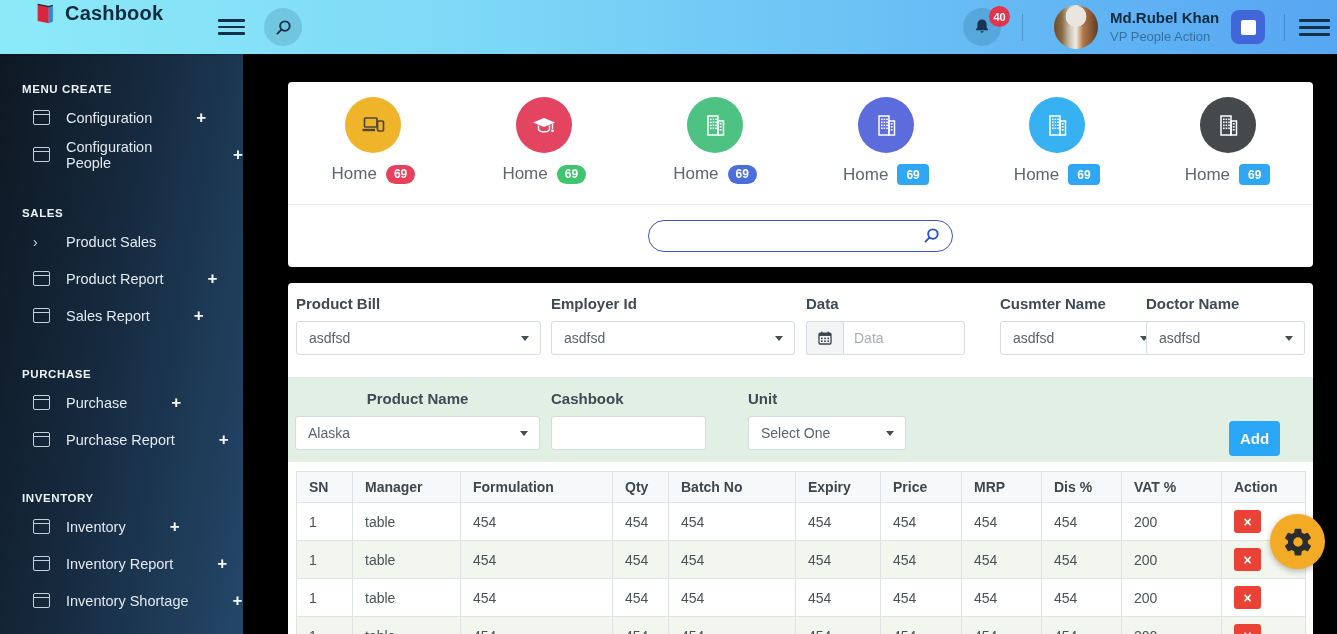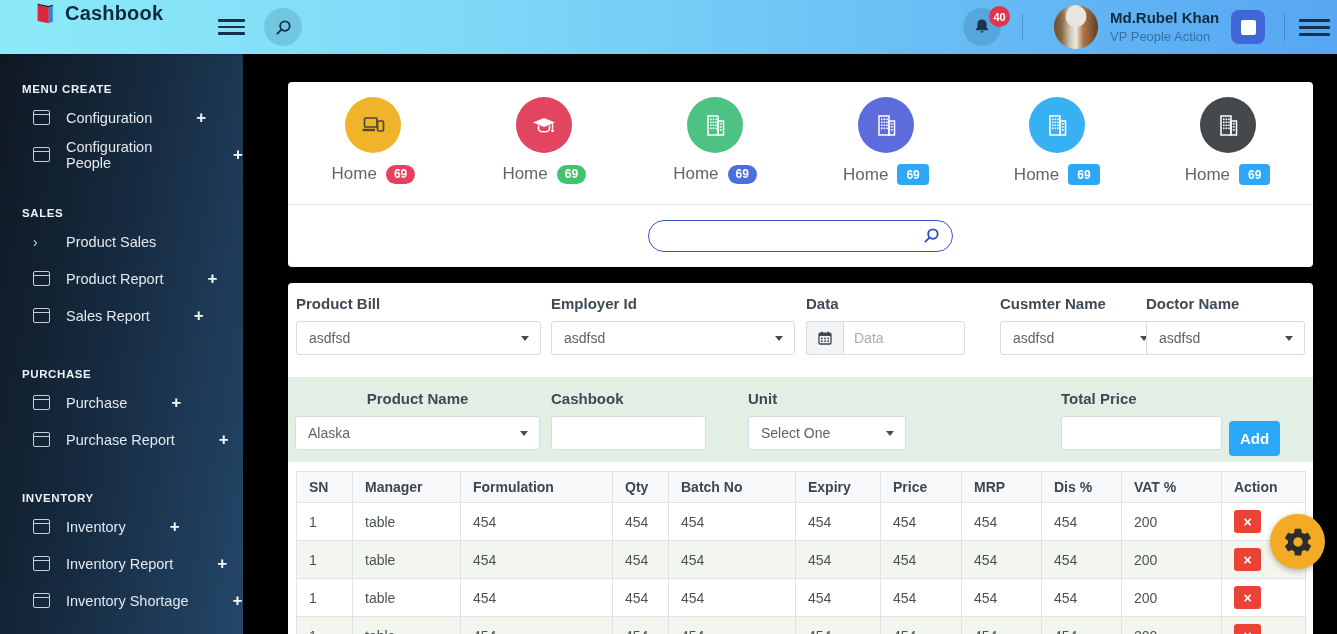--- a/index.html
+++ b/index.html
@@ -481,24 +481,20 @@
         <div class="ggroup" id="g-qty">
           <span class="flabel">Cashbook</span>
           <input class="tbox" type="text" value="" style="">
         </div>
         <div class="ggroup" id="g-unit">
           <span class="flabel">Unit</span>
           <div class="sel">
             <span>Select One</span>
             <span class="caret"></span>
           </div>
-        </div>
-        <div class="ggroup" id="g-tprice">
-          <span class="flabel">Total Price</span>
-          <input class="tbox" type="text" value="" style="">
         </div>
         <button id="add-btn">Add</button>
       </div>
 
       <div id="table-wrap">
         <table>
           <colgroup>
             <col style="width:56px">
               <col style="width:108px">
               <col style="width:152px">

